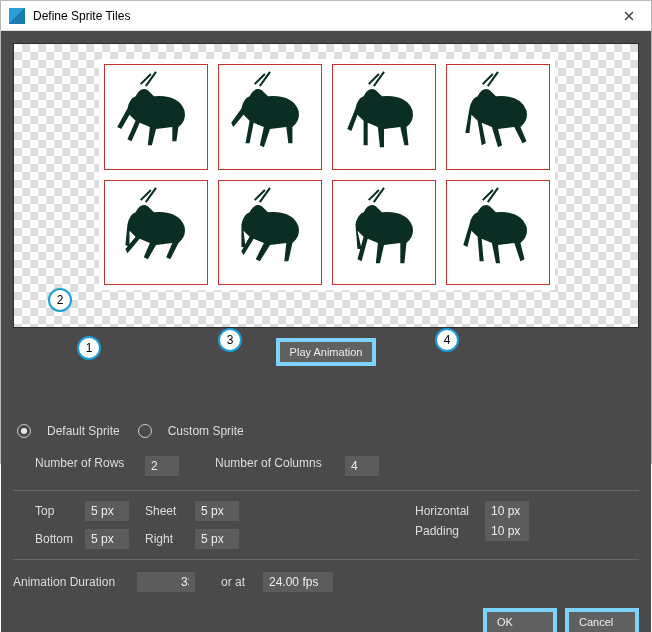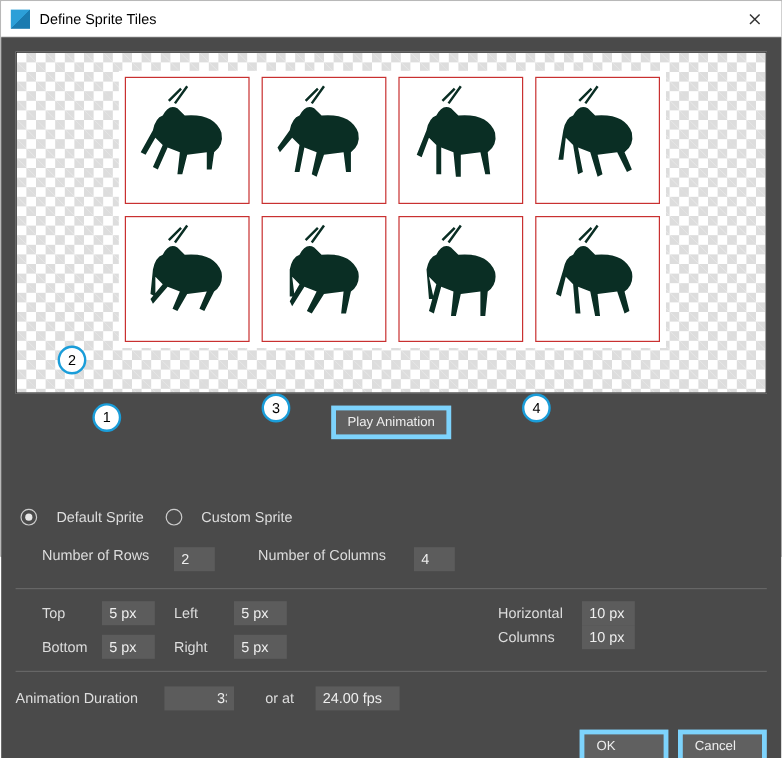--- a/index.html
+++ b/index.html
@@ -305,33 +305,33 @@
       <input class="input" style="width: 34px;" value="4">
     </div>
 
     <hr class="sep">
 
     <div class="cols">
       <div class="col" style="width:380px;">
         <div class="margin-grid">
           <span class="label">Top</span>
           <input class="input" value="5 px" style="">
-          <span class="label">Left</span>
+          <span class="label">Sheet</span>
           <input class="input" value="5 px" style="">
           <span class="label">Bottom</span>
           <input class="input" value="5 px" style="">
           <span class="label">Right</span>
           <input class="input" value="5 px" style="">
         </div>
       </div>
       <div class="col">
         <div class="padding-grid">
           <span class="label">Horizontal</span>
           <input class="input" value="10 px" style="">
-          <span class="label">Columns</span>
+          <span class="label">Padding</span>
           <input class="input" value="10 px" style="">
         </div>
       </div>
     </div>
 
     <hr class="sep">
 
     <div class="footer-row">
       <span class="label" style="width:118px;">Animation Duration</span>
       <input class="input" style="width: 58px; padding-left: 44px;" value="333 ms">

